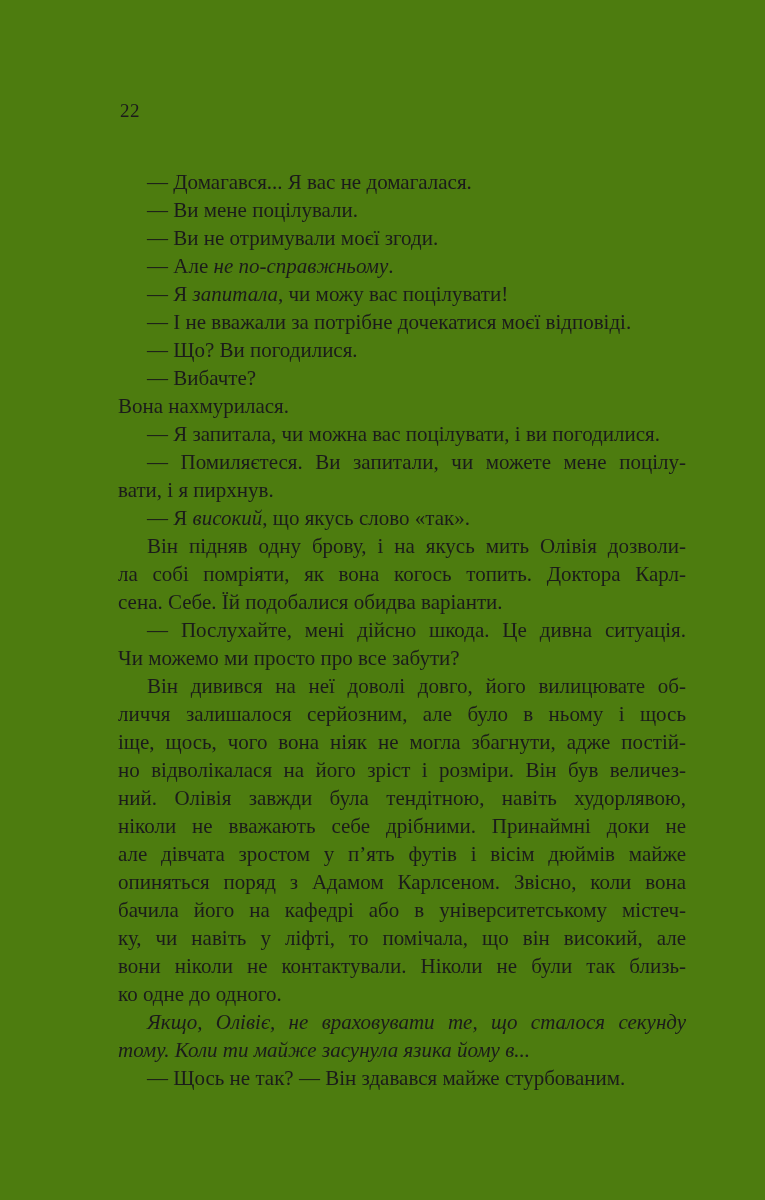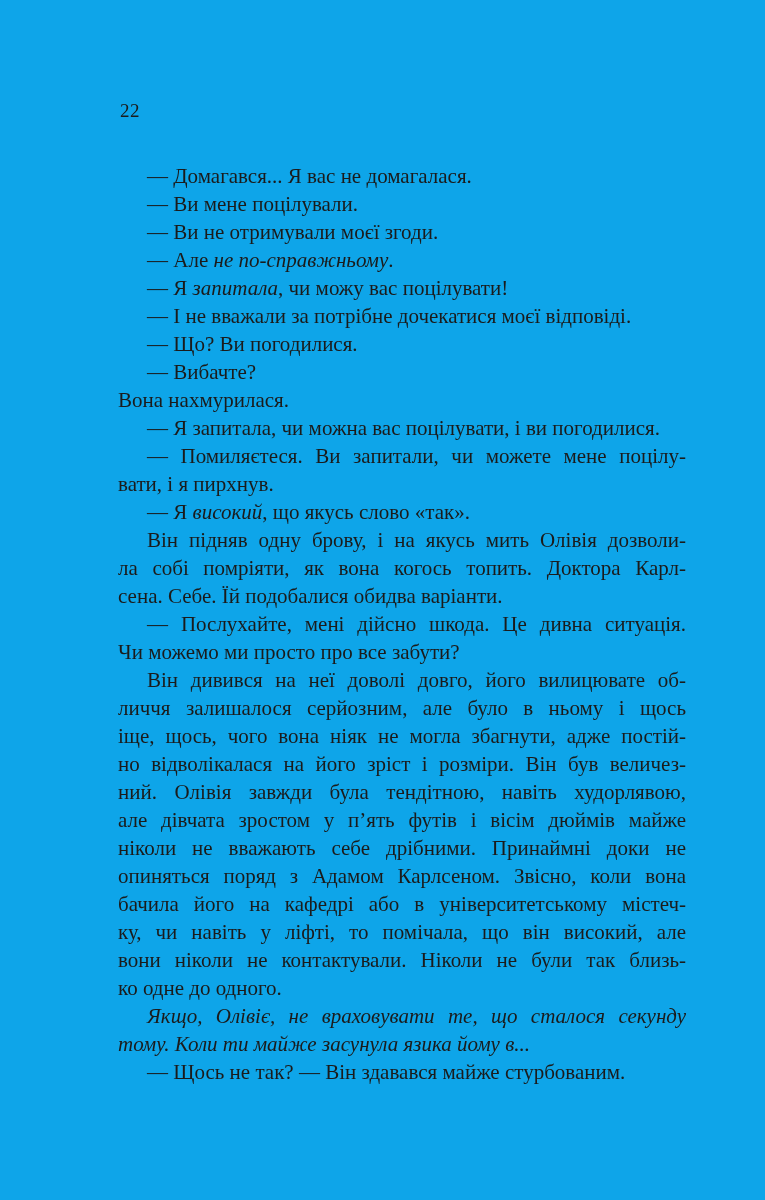--- a/index.html
+++ b/index.html
@@ -11,34 +11,34 @@
     height: 1200px;
     background: #ffffff;
     position: relative;
     font-family: "Liberation Serif", "DejaVu Serif", serif;
     color: #1b1b1b;
     overflow: hidden;
   }
   .book-page {
     position: absolute;
     inset: 0;
-    background: #0ea5e9;
+    background: #4d7c0f;
   }
   .page-number {
     position: absolute;
     left: 120px;
     top: 100px;
     font-size: 19px;
     line-height: 22px;
     letter-spacing: 0.5px;
   }
   .text-block {
     position: absolute;
     left: 118px;
-    top: 162px;
+    top: 168px;
     width: 568px;
     font-size: 21px;
   }
   .paragraph {
     margin: 0;
     padding: 0;
   }
   .paragraph.italic {
     font-style: italic;
   }
@@ -111,22 +111,22 @@
       <div class="paragraph">
         <div class="line indent"><span class="run">— Послухайте, мені дійсно шкода. Це дивна ситуація.</span></div>
         <div class="line last"><span class="run">Чи можемо ми просто про все забути?</span></div>
       </div>
       <div class="paragraph">
         <div class="line indent"><span class="run">Він дивився на неї доволі довго, його вилицювате об-</span></div>
         <div class="line"><span class="run">личчя залишалося серйозним, але було в ньому і щось</span></div>
         <div class="line"><span class="run">іще, щось, чого вона ніяк не могла збагнути, адже постій-</span></div>
         <div class="line"><span class="run">но відволікалася на його зріст і розміри. Він був величез-</span></div>
         <div class="line"><span class="run">ний. Олівія завжди була тендітною, навіть худорлявою,</span></div>
+        <div class="line"><span class="run">ніколи не вважають себе дрібними. Принаймні доки не</span></div>
         <div class="line"><span class="run">але дівчата зростом у п’ять футів і вісім дюймів майже</span></div>
-        <div class="line"><span class="run">ніколи не вважають себе дрібними. Принаймні доки не</span></div>
         <div class="line"><span class="run">опиняться поряд з Адамом Карлсеном. Звісно, коли вона</span></div>
         <div class="line"><span class="run">бачила його на кафедрі або в університетському містеч-</span></div>
         <div class="line"><span class="run">ку, чи навіть у ліфті, то помічала, що він високий, але</span></div>
         <div class="line"><span class="run">вони ніколи не контактували. Ніколи не були так близь-</span></div>
         <div class="line last"><span class="run">ко одне до одного.</span></div>
       </div>
       <div class="paragraph italic">
         <div class="line indent"><span class="run">Якщо, Олівіє, не враховувати те, що сталося секунду</span></div>
         <div class="line last"><span class="run">тому. Коли ти майже засунула язика йому в...</span></div>
       </div>

